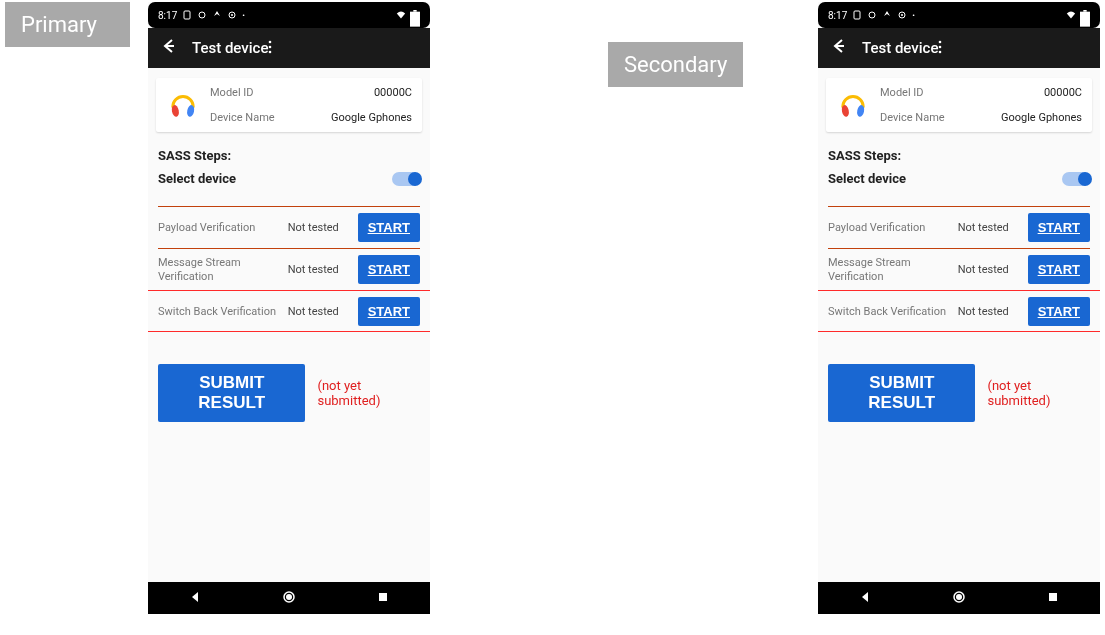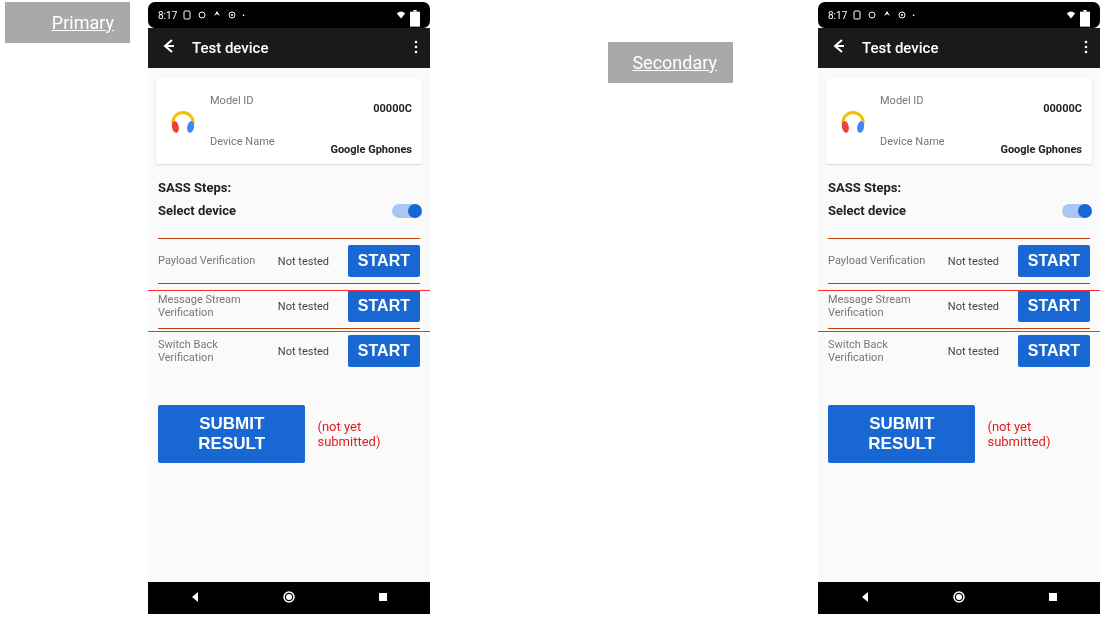--- a/index.html
+++ b/index.html
@@ -7,26 +7,25 @@
     font-family: Roboto, Arial, sans-serif;
     background: #fff;
     width: 1105px;
     height: 635px;
     position: relative;
   }
   .label {
     position: absolute;
     background: #a9a9a9;
     color: #fff;
-    font-size: 18px;
+    font-size: 22px;
     padding: 10px 16px;
     top: 2px;
     min-width: 125px;
-    text-align: right;
-    text-decoration: underline;
+    text-align: left;
   }
   .label.primary { left: 5px; }
   .label.secondary { left: 608px; margin-top: 40px; }
 
   .phone {
     position: absolute;
     top: 2px;
     width: 282px;
     height: 612px;
     background: #fafafa;
@@ -52,21 +51,21 @@
   .statusbar .sb-right { display: flex; align-items: center; gap: 4px; }
   .sb-icon { width: 10px; height: 10px; display: inline-block; }
 
   .appbar {
     background: #1a1a1a;
     color: #fff;
     height: 40px;
     display: flex;
     align-items: center;
     padding: 0 12px;
-    justify-content: space-between;
+    justify-content: flex-start;
   }
   .appbar-left { display: flex; align-items: center; gap: 16px; }
   .appbar-title { font-size: 15px; font-weight: 500; }
 
   .card {
     background: #fff;
     margin: 10px 8px;
     border-radius: 2px;
     box-shadow: 0 1px 2px rgba(0,0,0,0.15);
     padding: 8px 10px;
@@ -85,21 +84,21 @@
     flex-direction: column;
     gap: 12px;
     font-size: 11px;
   }
   .card-row {
     display: flex;
     justify-content: space-between;
     align-items: center;
   }
   .card-row .lbl { color: #777; }
-  .card-row .val { color: #222; font-weight: 700; margin-top: 16px; }
+  .card-row .val { color: #222; font-weight: 400; }
 
   .section {
     padding: 6px 10px;
   }
   .section-title {
     font-size: 13px;
     font-weight: 700;
     color: #222;
     margin-bottom: 8px;
   }
@@ -134,26 +133,27 @@
     border-top: 1px solid #c2410c;
     font-size: 11px;
     gap: 8px;
   }
   .test-row:first-of-type { border-top: none; }
   .test-name { color: #777; flex: 1; line-height: 1.2; }
   .test-status { color: #444; width: 62px; text-align: left; }
   .start-btn {
     background: #1967d2;
     color: #fff;
-    font-size: 16px;
+    font-size: 13px;
     font-weight: 600;
     border: none;
     padding: 7px 10px;
     border-radius: 2px;
     cursor: pointer;
+    text-decoration: underline;
   }
 
   .highlight-box {
     position: absolute;
     border: 1.5px solid #ff2a2a;
     pointer-events: none;
   }
   .phone.p1 .highlight-box { left: -8px; right: -4px; top: 288px; height: 42px; }
   .phone.p2 .highlight-box { left: -10px; right: -1px; top: 288px; height: 42px; }
 

